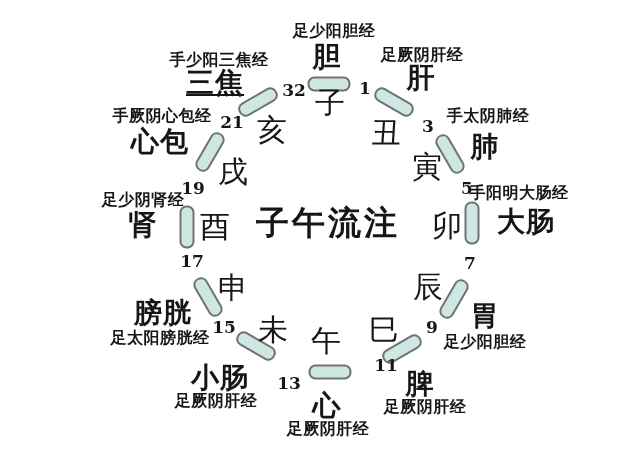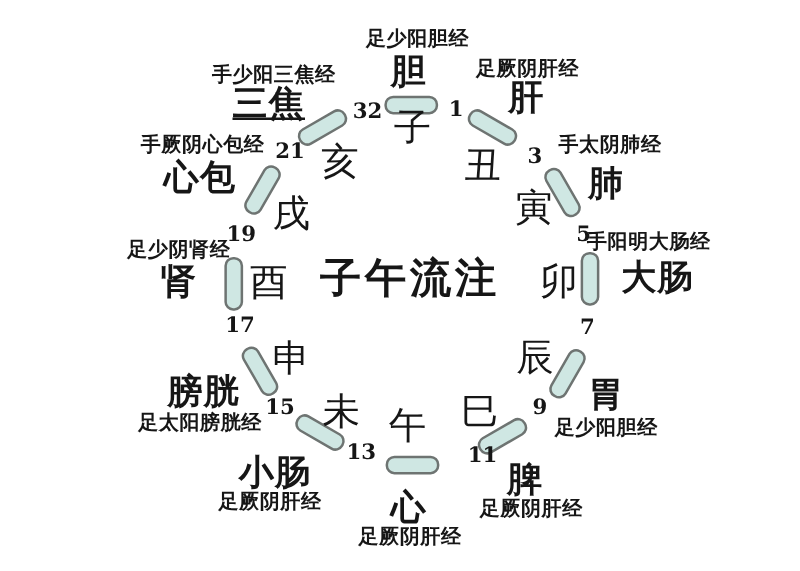--- a/index.html
+++ b/index.html
@@ -114,19 +114,19 @@
       <div class="abs branch" style="left: 272px; top: 130px;">亥</div>
       <div class="abs organ" style="left: 215px; top: 83px; text-decoration: underline;">三焦</div>
       <div class="abs meridian" style="left: 219px; top: 60px;">手少阳三焦经</div>
       <div class="abs hour" style="left: 294px; top: 90px;">32</div>
       <div class="abs hour" style="left: 365px; top: 88px;">1</div>
       <div class="abs hour" style="left: 428px; top: 126px;">3</div>
       <div class="abs hour" style="left: 467px; top: 188px;">5</div>
       <div class="abs hour" style="left: 470px; top: 263px;">7</div>
       <div class="abs hour" style="left: 432px; top: 327px;">9</div>
       <div class="abs hour" style="left: 386px; top: 365px;">11</div>
-      <div class="abs hour" style="left: 289px; top: 363px; text-align: center;">13</div>
+      <div class="abs hour" style="left: 289px; top: 383px; text-align: center;">13</div>
       <div class="abs hour" style="left: 224px; top: 327px;">15</div>
       <div class="abs hour" style="left: 192px; top: 261px;">17</div>
       <div class="abs hour" style="left: 193px; top: 188px;">19</div>
       <div class="abs hour" style="left: 232px; top: 122px;">21</div>
     </div>
 </div>
 
 </body></html>

